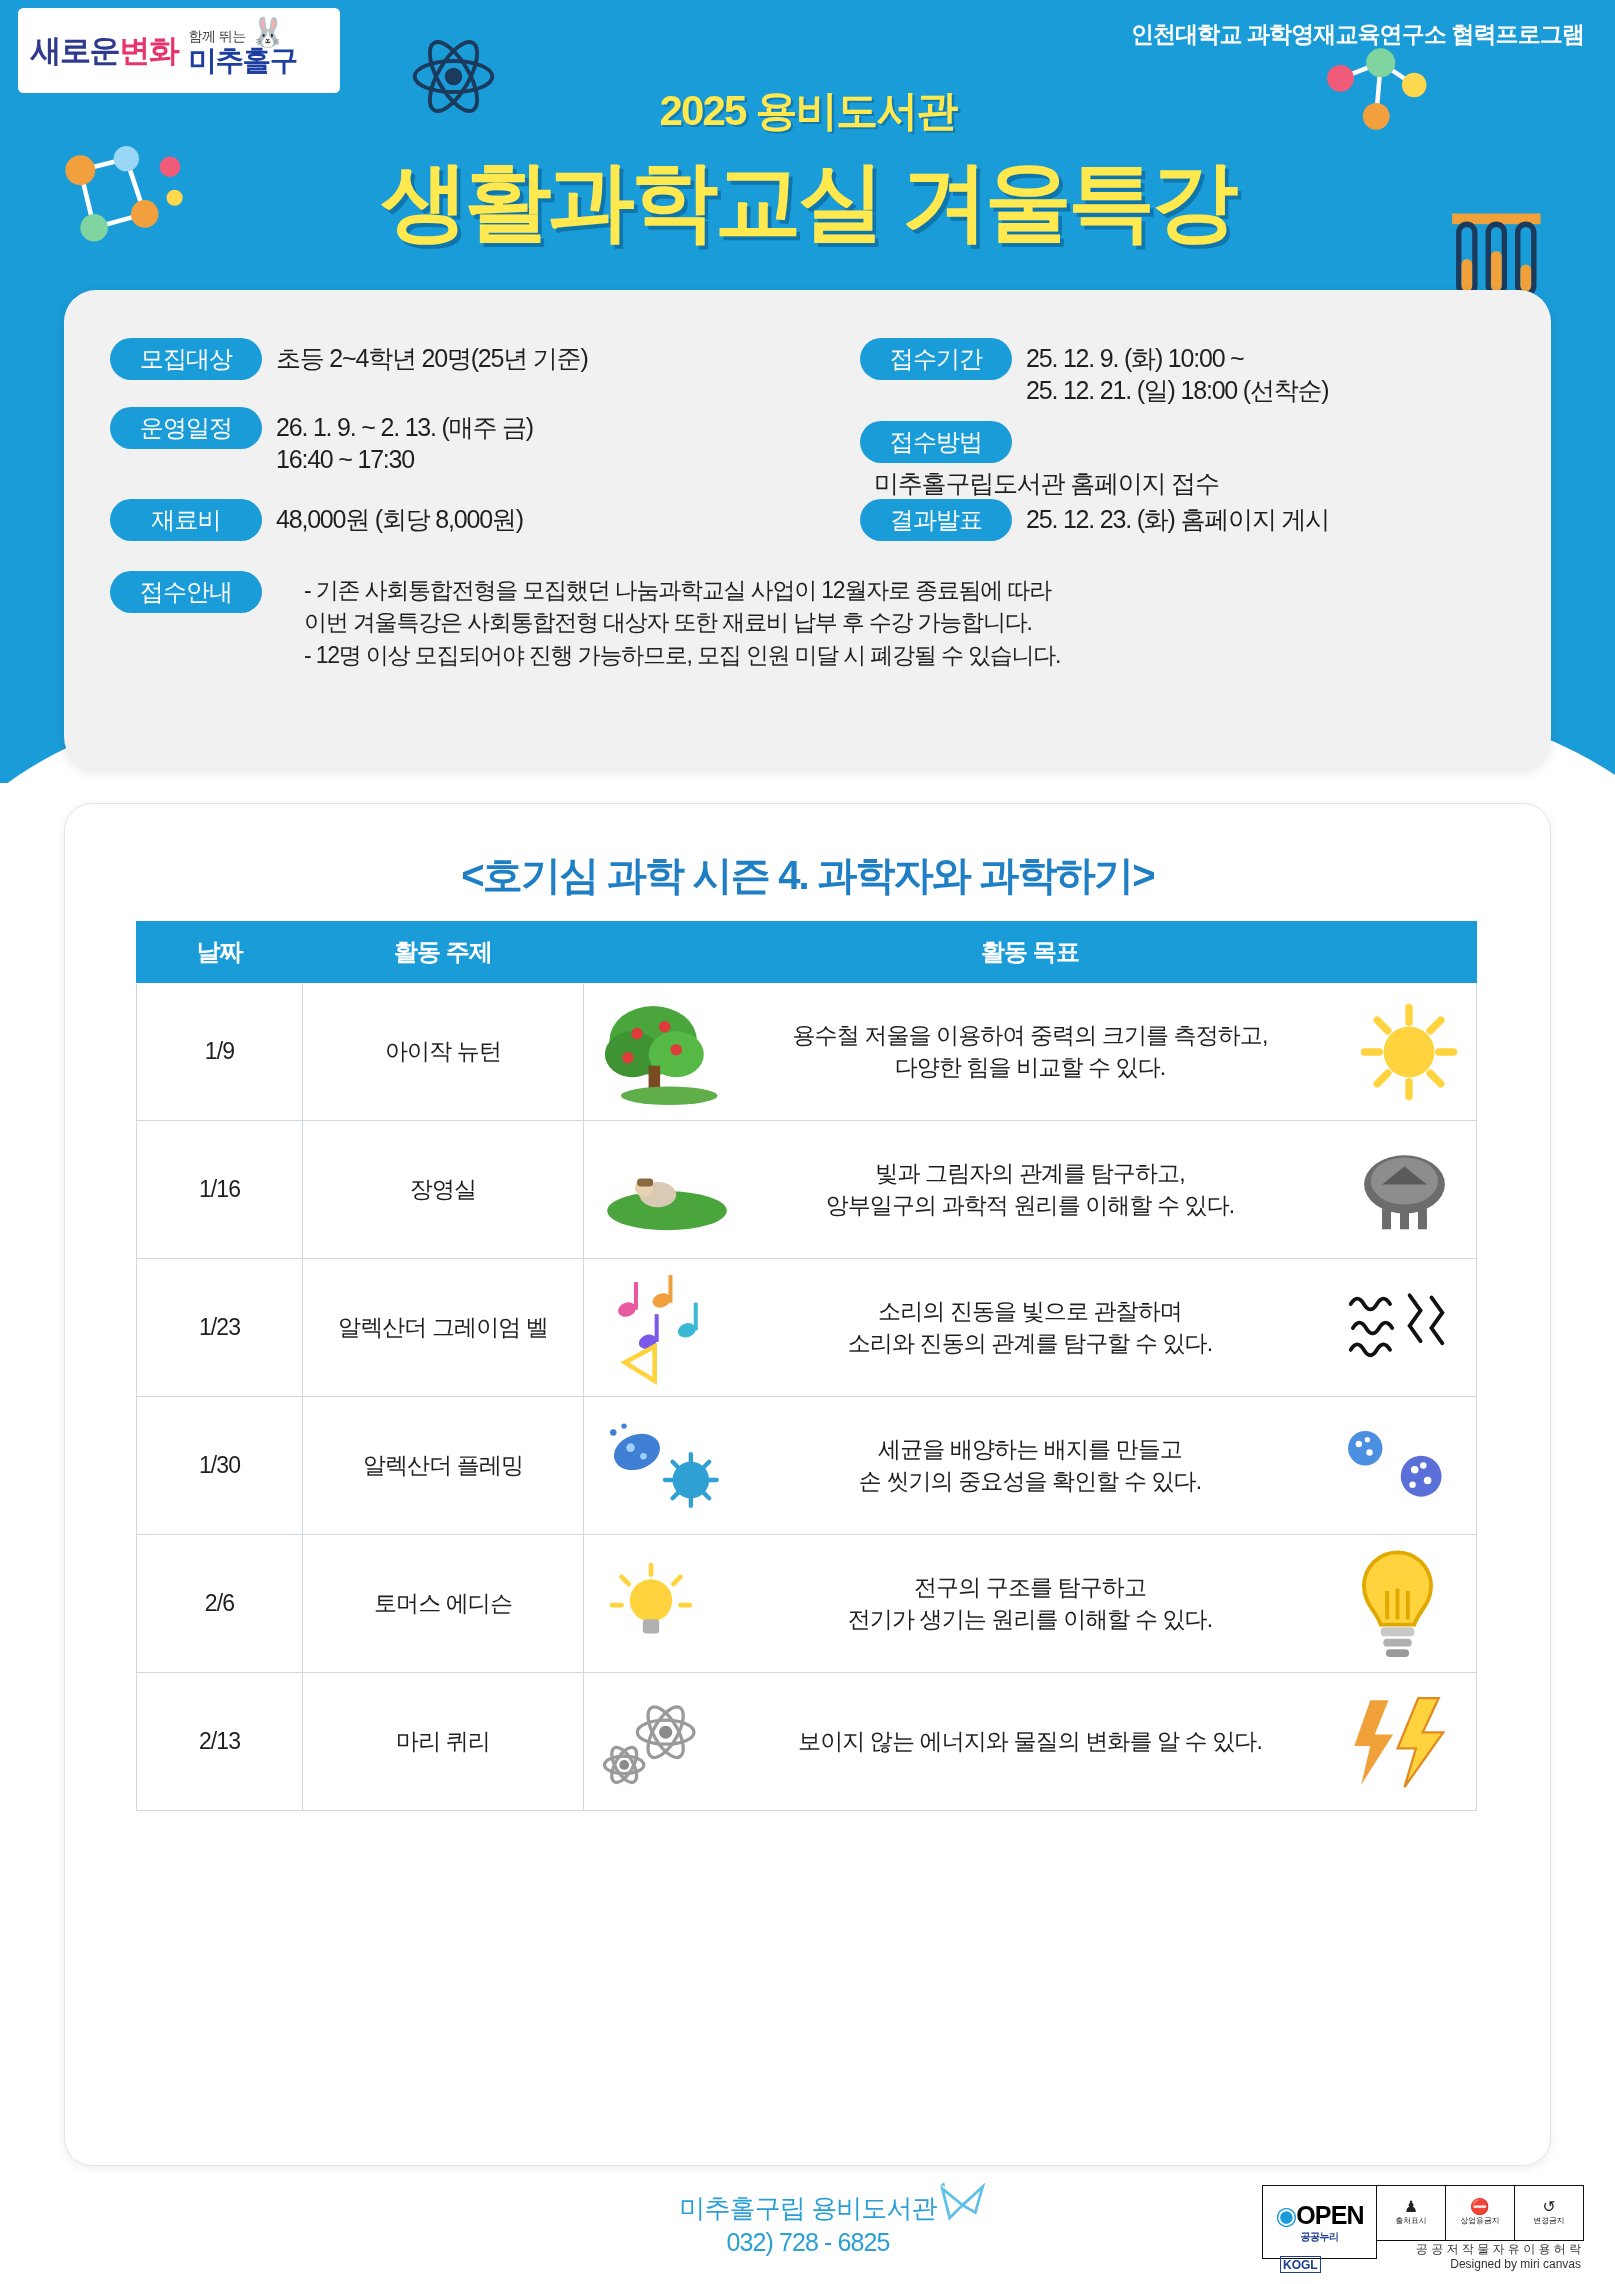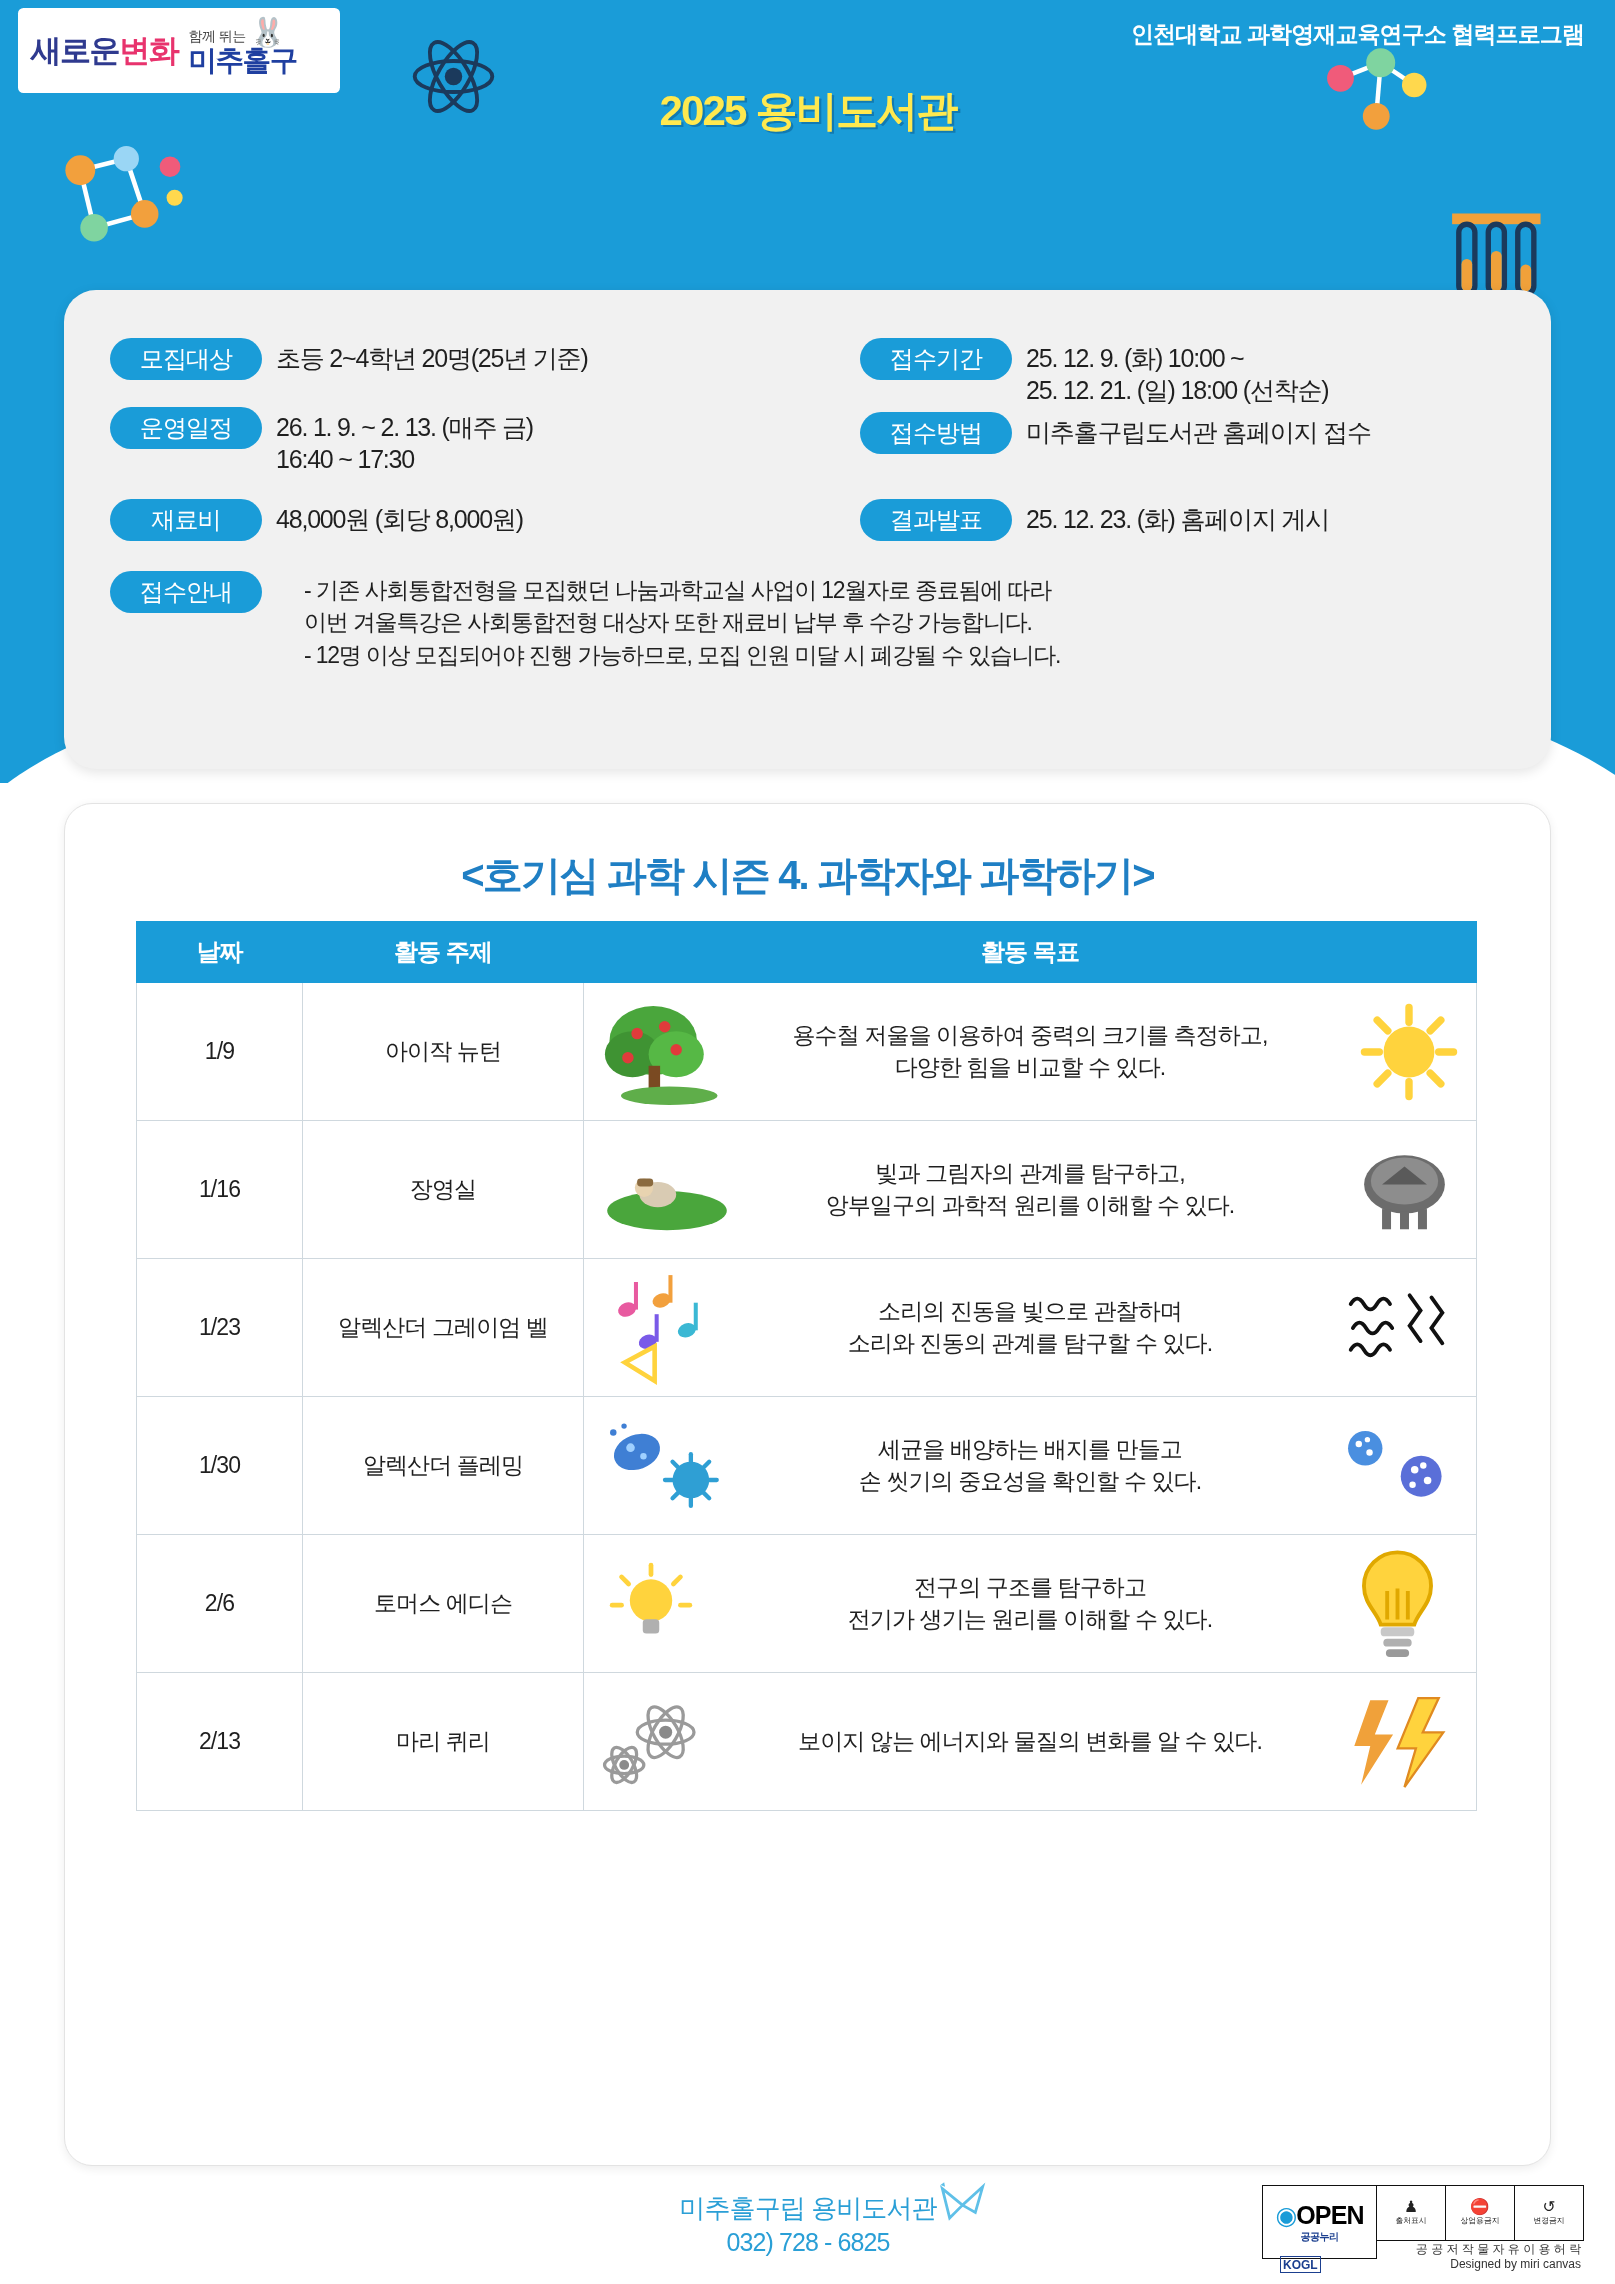--- a/index.html
+++ b/index.html
@@ -125,21 +125,21 @@
     letter-spacing: -1.2px;
     line-height: 1.28;
     padding-top: 3.7px;
     white-space: pre-line;
   }
 
   .r-target { left: 46px; top: 48px; }
   .r-schedule { left: 46px; top: 117px; }
   .r-fee { left: 46px; top: 209px; }
   .r-period { left: 796px; top: 48px; }
-  .r-method { left: 796px; top: 122px; }
+  .r-method { left: 796px; top: 131px; flex-direction: column; }
   .r-result { left: 796px; top: 209px; }
   .r-notice { left: 46px; top: 281px; gap: 28px; }
   .notice-val {
     margin-left: 14px;
     font-size: 23px;
     color: #1f1f1f;
     letter-spacing: -1.2px;
     line-height: 1.42;
     padding-top: 2.8px;
     white-space: pre-line;
@@ -323,20 +323,21 @@
       </div>
       <div class="brand-right">
         <div class="brand-hamkke">함께 뛰는</div>
         <div class="brand-michuhol">미추홀구</div>
       </div>
       <div class="butterfly">🐰</div>
     </div>
 
     <div class="coop-line">인천대학교 과학영재교육연구소 협력프로그램</div>
     <div class="title-year">2025 용비도서관</div>
+    <div class="title-main">생활과학교실 겨울특강</div>
   </div>
 
   <div class="info-card">
 
     <div class="row r-target">
       <span class="pill pill-lg">모집대상</span>
       <span class="val">초등 2~4학년 20명(25년 기준)</span>
     </div>
 
     <div class="row r-schedule">

